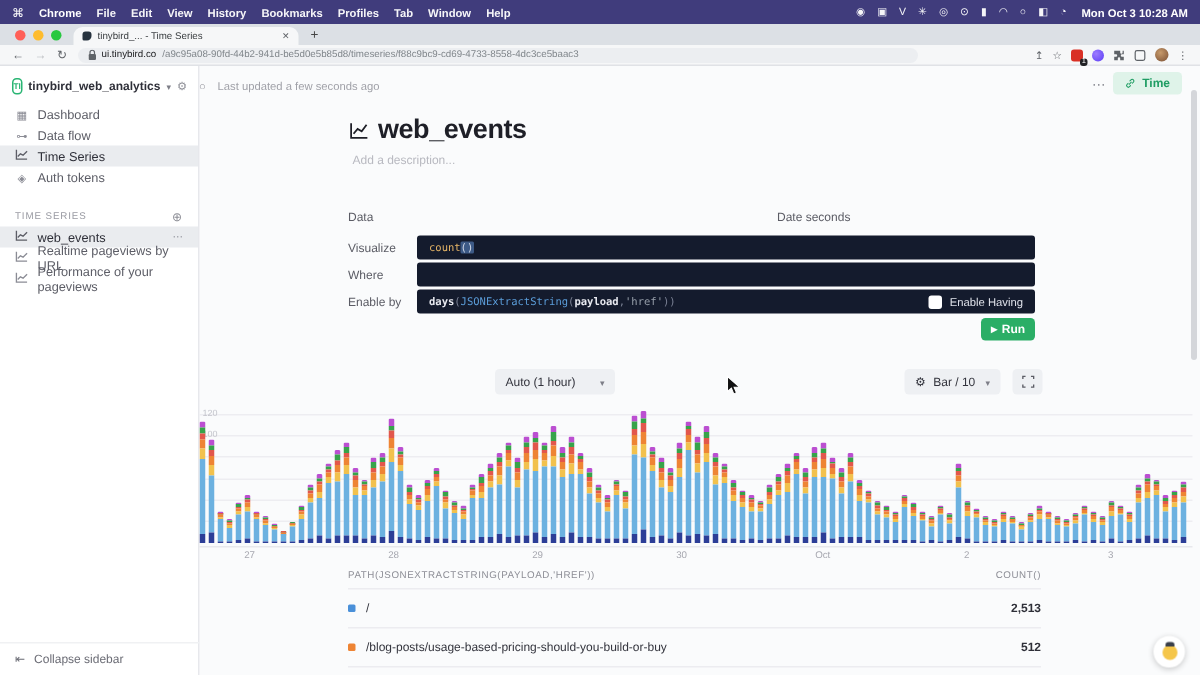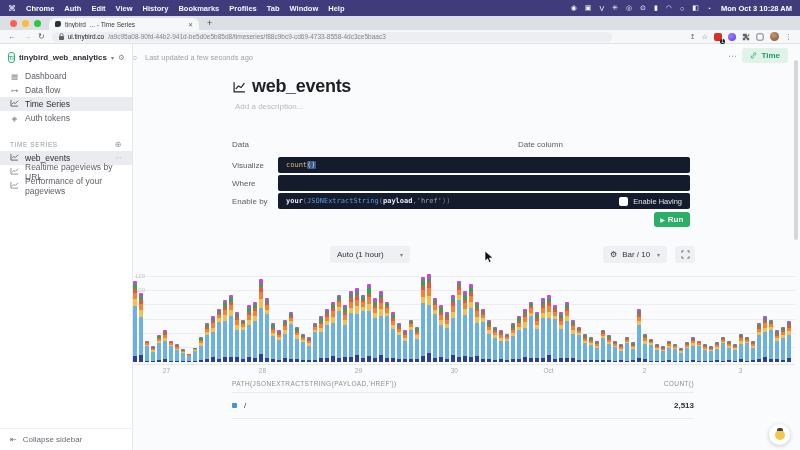--- a/index.html
+++ b/index.html
@@ -137,21 +137,21 @@
   .scroll-thumb { position:fixed; right:2px; top:60px; width:4px; height:180px; background:#d4d6da; border-radius:2px; }
 
   .cursor { position:fixed; left:484px; top:250px; width:10px; height:14px; z-index:99; }
 </style>
 </head>
 <body>
 
 <div class="menubar">
   <span class="apple">⌘</span>
   <span class="appname">Chrome</span>
-  <span class="mitem">Auth</span>
+  <span class="mitem">File</span>
   <span class="mitem">Edit</span>
   <span class="mitem">View</span>
   <span class="mitem">History</span>
   <span class="mitem">Bookmarks</span>
   <span class="mitem">Profiles</span>
   <span class="mitem">Tab</span>
   <span class="mitem">Window</span>
   <span class="mitem">Help</span>
   <span class="spacer"></span>
   <span class="sicon">◉</span>
@@ -288,34 +288,34 @@
     <div class="title-row">
       <svg width="13" height="12" viewBox="0 0 12 11">
           <path d="M1 1v9h10" stroke="#1e1f27" stroke-width="1.1" fill="none"></path>
           <path d="M2.5 7.5l2.5-3 2.5 1.5 3-4" stroke="#1e1f27" stroke-width="1.1" fill="none"></path>
         </svg>
       <span class="big-title">web_events</span>
     </div>
     <span class="desc">Add a description...</span>
 
     <span class="flabel" style="top:96px">Data</span>
-    <span class="flabel" style="left:385px; top:96px">Date column</span>
+    <span class="flabel" style="left:385px; top:96px">Date seconds</span>
 
     <span class="flabel" style="top:117px">Visualize</span>
     <div class="dark-input" style="top:113px">
       <span class="code-fn">count</span>
         <span class="code-sel">()</span>
     </div>
 
     <span class="flabel" style="top:135px">Where</span>
     <div class="dark-input" style="top:131px"></div>
 
     <span class="flabel" style="top:153px">Enable by</span>
     <div class="dark-input" style="top:149px">
-      <span class="code-w">your</span>
+      <span class="code-w">days</span>
         <span class="code-p">(</span>
         <span class="code-blue">JSONExtractString</span>
         <span class="code-p">(</span>
         <span class="code-w">payload</span>
         <span class="code-p">,</span>
         <span class="code-str">'href'</span>
         <span class="code-p">))</span>
       <span class="having">
         <span class="cb"></span>
         <span class="hl">Enable Having</span>
@@ -1359,20 +1359,25 @@
     <div class="table">
       <div class="thead">
         <span>PATH(JSONEXTRACTSTRING(PAYLOAD,'HREF'))</span>
         <span>COUNT()</span>
       </div>
       <div class="trow">
         <span class="dot" style="background: rgb(74, 144, 217);"></span>
         <span>/</span>
         <span class="cnt">2,513</span>
       </div>
+      <div class="trow">
+        <span class="dot" style="background: rgb(238, 132, 52);"></span>
+        <span>/blog-posts/usage-based-pricing-should-you-build-or-buy</span>
+        <span class="cnt">512</span>
+      </div>
     </div>
   </div>
 </div>
 
 <div class="scroll-thumb"></div>
 
 <div class="chat">
   <span class="bird"></span>
 </div>
 

